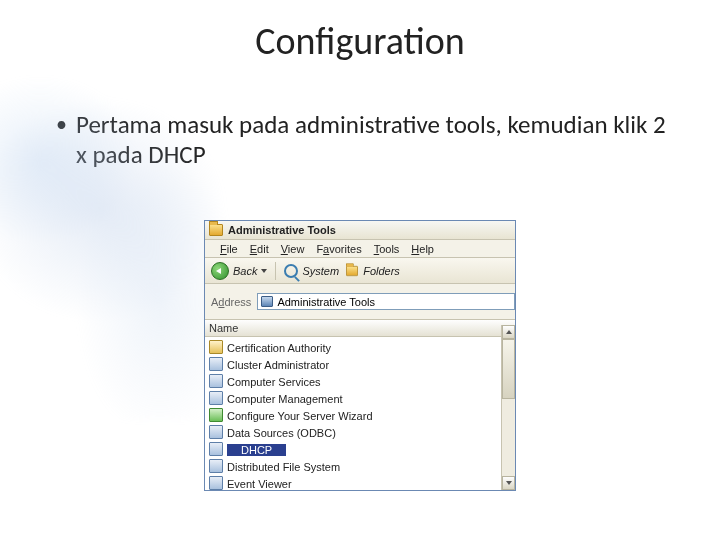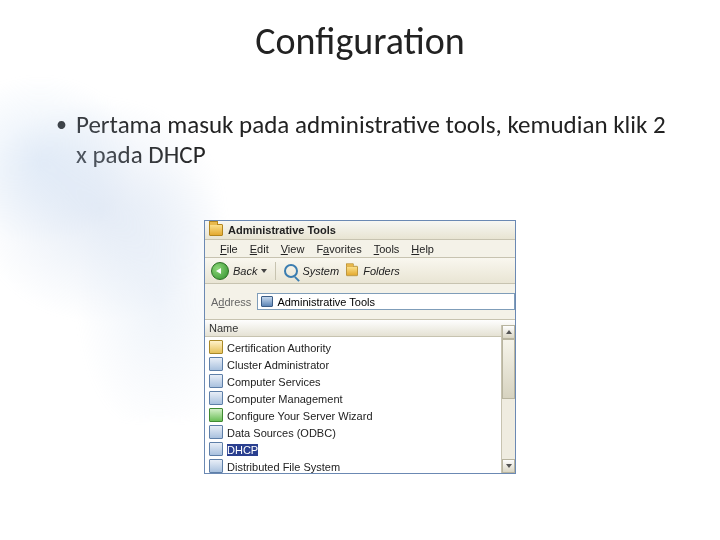--- a/index.html
+++ b/index.html
@@ -126,21 +126,21 @@
     height:17px; background:linear-gradient(#fefefe,#e5e2d4);
     border-bottom:1px solid #c7c3b0;
     display:flex; align-items:center; padding-left:4px;
     color:#333;
   }
   .ex-list { background:#fff; }
   .li-row {
     height:17px; display:flex; align-items:flex-end; gap:4px;
     padding-left:4px; color:#222;
   }
-  .li-row.sel .lbl { background:#2a3f8f; color:#fff; padding:0 0; }
+  .li-row.sel .lbl { background:#2a3f8f; color:#fff; padding:0 14px; }
   .gen-ico {
     width:14px;height:14px; flex:none;
     background:linear-gradient(#e8eef7,#a9c1de);
     border:1px solid #5e7fa8; border-radius:1px;
   }
   .gen-ico.yellow { background:linear-gradient(#fff2c9,#e5c15a); border-color:#a98928;}
   .gen-ico.green  { background:linear-gradient(#d3f0c8,#6bbf58); border-color:#3f8a32;}
   .ex-scroll {
     position:absolute; right:0; top:104px; bottom:0; width:14px;
     background:#efece0; border-left:1px solid #c7c3b0;
@@ -234,20 +234,24 @@
         <span class="lbl">Data Sources (ODBC)</span>
       </div>
       <div class="li-row sel">
         <div class="gen-ico "></div>
         <span class="lbl">DHCP</span>
       </div>
       <div class="li-row">
         <div class="gen-ico "></div>
         <span class="lbl">Distributed File System</span>
       </div>
+      <div class="li-row">
+        <div class="gen-ico "></div>
+        <span class="lbl">Event Viewer</span>
+      </div>
     </div>
 
   <div class="ex-scroll">
     <div class="sb-btn sb-up">
         <div class="tri2"></div>
       </div>
     <div class="sb-thumb"></div>
     <div class="sb-track"></div>
     <div class="sb-btn sb-dn">
         <div class="tri2"></div>

